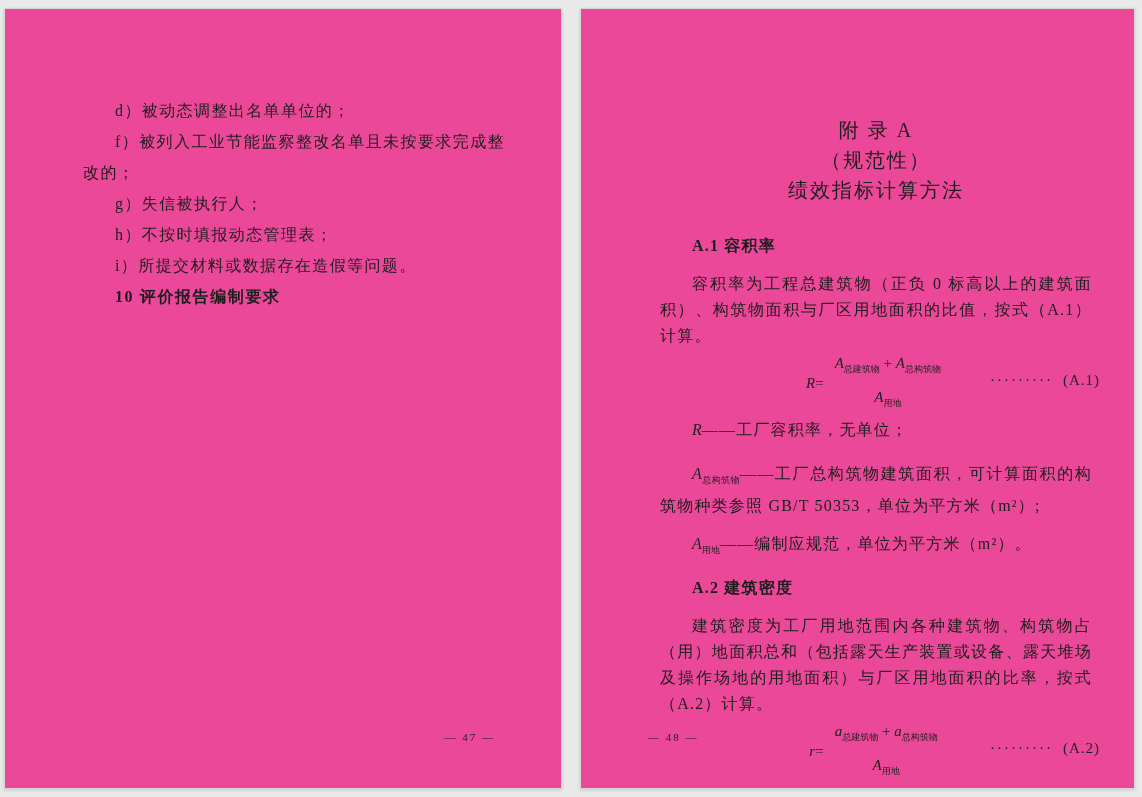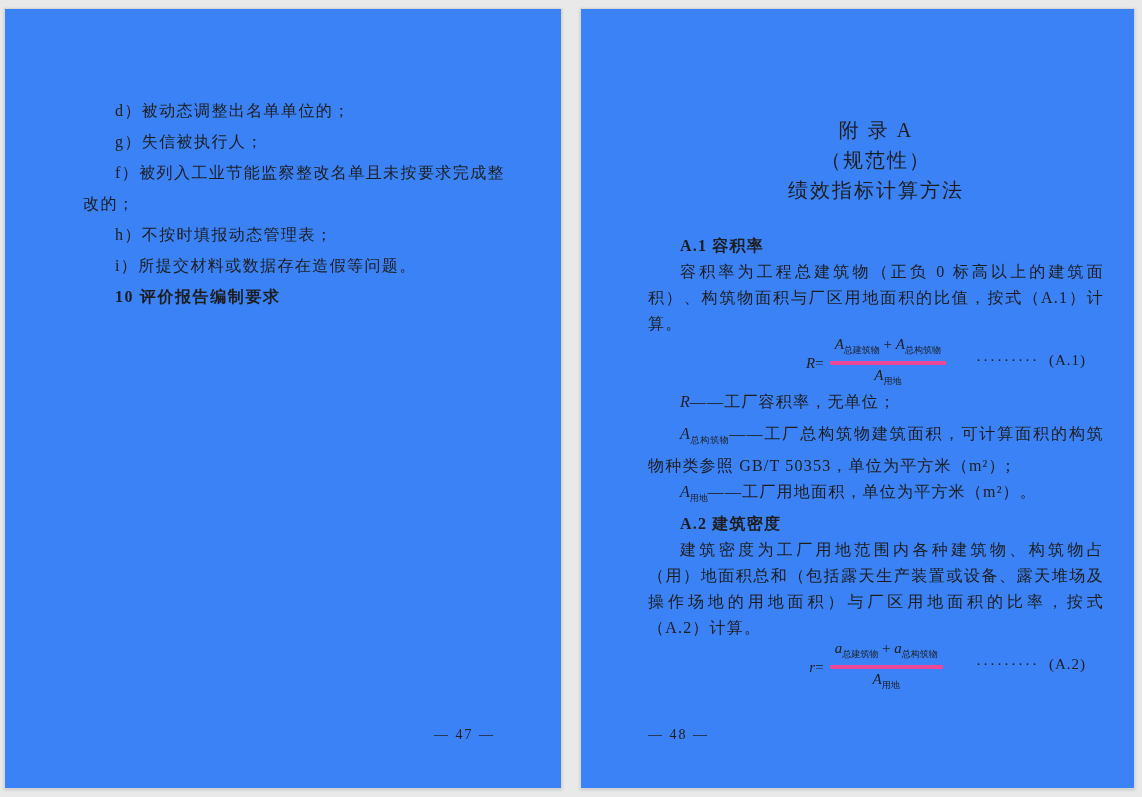--- a/index.html
+++ b/index.html
@@ -9,21 +9,21 @@
     height: 797px;
     overflow: hidden;
     background: #e9e9e9;
     font-family: "Liberation Serif", serif;
     color: #1d1d1d;
   }
   .page {
     position: absolute;
     top: 8px;
     height: 781px;
-    background: #3b82f6;
+    background: #ec4899;
     border: 1px solid #d6d6d6;
     box-shadow: 0 1px 3px rgba(0,0,0,0.15);
     box-sizing: border-box;
   }
   #page-left  { left: 4px;   width: 558px; }
   #page-right { left: 580px; width: 555px; }
 
   
   .lp-content {
     position: absolute;
@@ -50,21 +50,21 @@
     text-align: justify;
   }
   .appendix-title {
     text-align: center;
     font-weight: normal;
     font-size: 20px;
     line-height: 30px;
     letter-spacing: 2px;
     margin-bottom: 28px;
   }
-  .rp-content p { margin: 0; text-indent: 2em; }
+  .rp-content p { margin: 12px; text-indent: 2em; }
   .sec-heading { font-weight: bold; }
 
   .var {
     font-style: italic;
     font-family: "Liberation Serif", serif;
     letter-spacing: 0;
   }
   .sub {
     font-size: 9px;
     letter-spacing: 0;
@@ -83,60 +83,60 @@
   }
   .frac {
     display: inline-block;
     text-align: center;
     vertical-align: middle;
     margin-left: 6px;
     font-size: 15px;
   }
   .frac .num {
     display: block;
-    border-bottom: 4px solid #ec4899;
+    border-bottom: 7px solid #ec4899;
     padding: 0 5px 1px 5px;
     line-height: 19px;
   }
   .frac .den {
     display: block;
     line-height: 19px;
     padding-top: 1px;
   }
   .f-lhs { font-size: 15px; }
   .f-tail {
     position: absolute;
-    right: 18px;
+    right: 4px;
     bottom: 12px;
     font-size: 15px;
     letter-spacing: 1px;
     white-space: nowrap;
   }
   .f-dots { letter-spacing: 2px; margin-right: 10px; color: #1d1d1d; }
 
   
   .page-number {
     position: absolute;
     bottom: 45px;
-    font-size: 14px;
+    font-size: 11px;
     letter-spacing: 2px;
   }
   #page-left  .page-number { right: 66px; }
   #page-right .page-number { left: 67px; margin-top: 36px; }
 </style>
 </head>
 <body>
 
 <div>
 
   <div class="page" id="page-left">
     <div class="lp-content">
       <p>d）被动态调整出名单单位的；</p>
+      <p>f）被列入工业节能监察整改名单且未按要求完成整改的；</p>
       <p>g）失信被执行人；</p>
-      <p>f）被列入工业节能监察整改名单且未按要求完成整改的；</p>
       <p>h）不按时填报动态管理表；</p>
       <p>i）所提交材料或数据存在造假等问题。</p>
       <p class="lp-heading">10 评价报告编制要求</p>
     </div>
     <div class="page-number">— 47 —</div>
   </div>
 
   <div class="page" id="page-right">
     <div class="rp-content">
 
@@ -154,21 +154,21 @@
           <span class="f-lhs"> = </span>
           <span class="frac">
             <span class="num"><span class="var">A</span><span class="sub">总建筑物</span><span> + </span><span class="var">A</span><span class="sub">总构筑物</span></span>
             <span class="den"><span class="var">A</span><span class="sub">用地</span></span>
           </span>
         <span class="f-tail"><span class="f-dots">·········</span><span>(A.1)</span></span>
       </div>
 
       <p><span class="var">R</span><span class="sub"></span><span>——工厂容积率，无单位；</span></p>
       <p><span class="var">A</span><span class="sub">总构筑物</span><span>——工厂总构筑物建筑面积，可计算面积的构筑物种类参照 GB/T 50353，单位为平方米（m²）;</span></p>
-      <p><span class="var">A</span><span class="sub">用地</span><span>——工厂用地面积，单位为平方米（m²）。</span></p>
+      <p><span class="var">A</span><span class="sub">用地</span><span>——编制应规范，单位为平方米（m²）。</span></p>
 
       <p class="sec-heading">A.2 建筑密度</p>
       <p>建筑密度为工厂用地范围内各种建筑物、构筑物占（用）地面积总和（包括露天生产装置或设备、露天堆场及操作场地的用地面积）与厂区用地面积的比率，按式（A.2）计算。</p>
 
       <div class="formula">
         <span class="f-lhs var">r</span>
           <span class="f-lhs"> = </span>
           <span class="frac">
             <span class="num"><span class="var">a</span><span class="sub">总建筑物</span><span> + </span><span class="var">a</span><span class="sub">总构筑物</span></span>
             <span class="den"><span class="var">A</span><span class="sub">用地</span></span>

